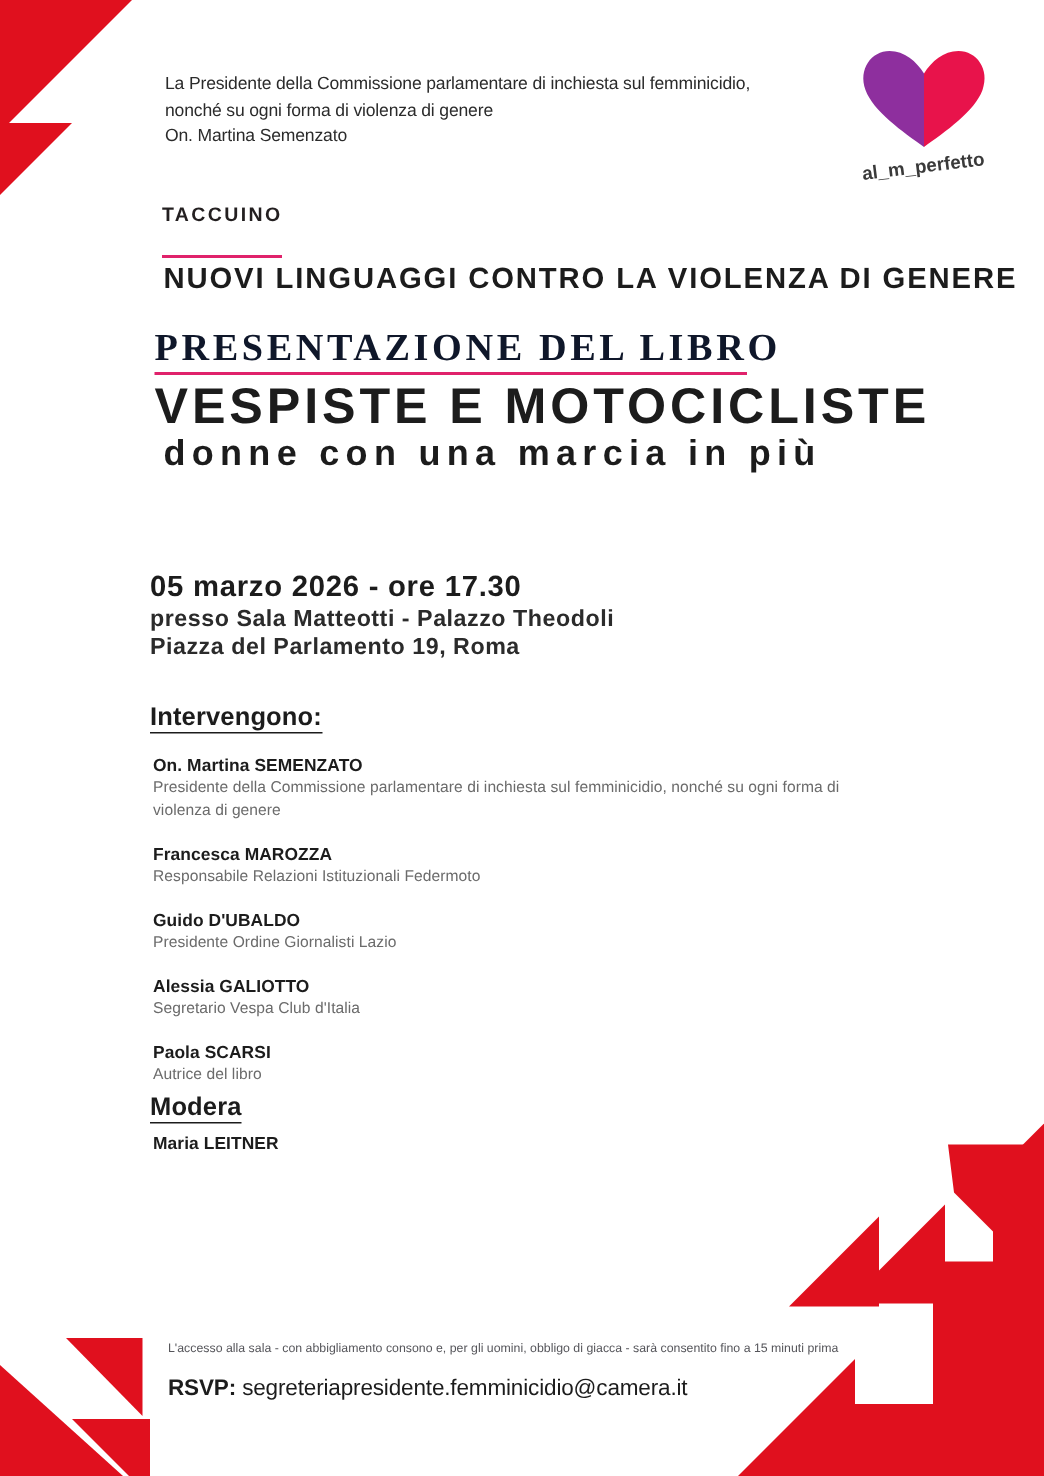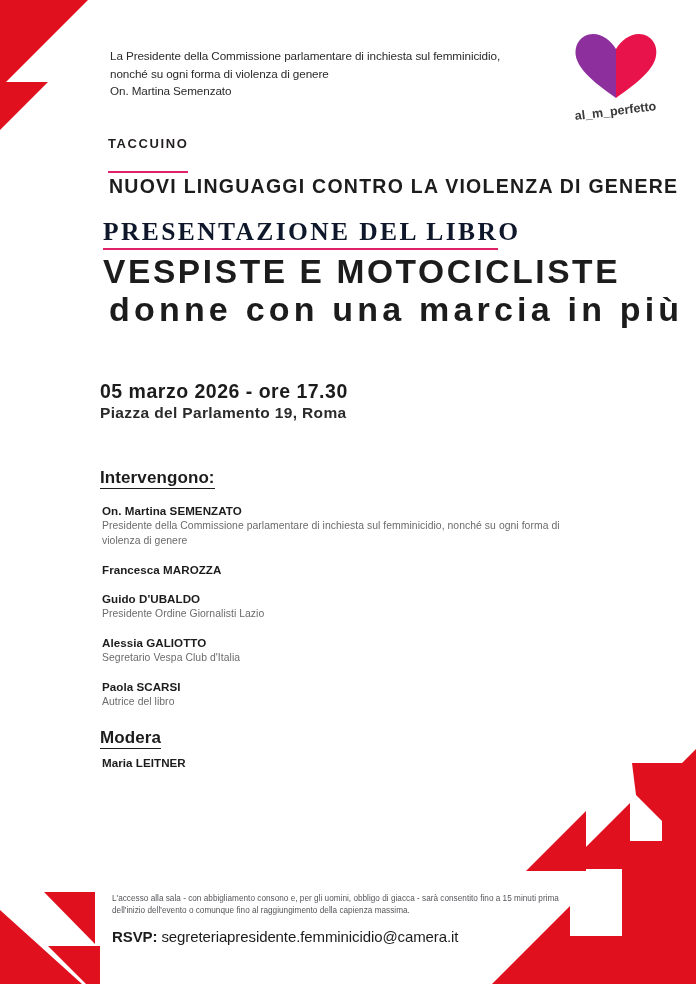--- a/index.html
+++ b/index.html
@@ -111,21 +111,21 @@
     font-family: "Liberation Sans Narrow", "Liberation Sans", sans-serif;
     font-size: 33.5px;
     font-weight: bold;
     letter-spacing: 2.6px;
     color: #1c1c1c;
     line-height: 1.08;
     white-space: nowrap;
   }
   #book-subtitle {
     font-family: "Liberation Sans Narrow", "Liberation Sans", sans-serif;
-    font-size: 34px;
+    font-size: 24px;
     font-weight: bold;
     letter-spacing: 4.2px;
     color: #1c1c1c;
     line-height: 1.12;
     margin-left: 6px;
     white-space: nowrap;
   }
 
   
   #when-where {
@@ -274,32 +274,34 @@
 
   <div id="title-block">
     <div id="presentazione">PRESENTAZIONE DEL LIBRO</div>
     <div id="presentazione-rule"></div>
     <div id="book-title">VESPISTE E MOTOCICLISTE</div>
     <div id="book-subtitle">donne con una marcia in più</div>
   </div>
 
   <div id="when-where">
     <div id="date-line">05 marzo 2026 - ore 17.30</div>
+    <div class="venue-line">presso Sala Matteotti - Palazzo Theodoli</div>
     <div class="venue-line">Piazza del Parlamento 19, Roma</div>
   </div>
 
   <div id="speakers">
     <div class="block-label">Intervengono:</div>
 
     <div class="speaker">
       <div class="speaker-name">On. Martina SEMENZATO</div>
       <div class="speaker-role">Presidente della Commissione parlamentare di inchiesta sul femminicidio, nonché su ogni forma di violenza di genere</div>
     </div>
     <div class="speaker">
       <div class="speaker-name">Francesca MAROZZA</div>
+      <div class="speaker-role">Responsabile Relazioni Istituzionali Federmoto</div>
     </div>
     <div class="speaker">
       <div class="speaker-name">Guido D'UBALDO</div>
       <div class="speaker-role">Presidente Ordine Giornalisti Lazio</div>
     </div>
     <div class="speaker">
       <div class="speaker-name">Alessia GALIOTTO</div>
       <div class="speaker-role">Segretario Vespa Club d'Italia</div>
     </div>
     <div class="speaker">
@@ -310,20 +312,19 @@
 
   <div id="moderator">
     <div class="block-label">Modera</div>
     <div class="speaker">
       <div class="speaker-name">Maria LEITNER</div>
     </div>
   </div>
 
   <div id="footer">
     <div class="note-line">L'accesso alla sala - con abbigliamento consono e, per gli uomini, obbligo di giacca - sarà consentito  fino a 15 minuti prima</div>
-    <div class="note-line">dell'inizio dell'evento o comunque fino al raggiungimento della capienza massima.</div>
     <div id="rsvp">
       <span class="rsvp-key">RSVP:</span>
       <span>segreteriapresidente.femminicidio@camera.it</span>
     </div>
   </div>
 
 </div>
 
 </body></html>

